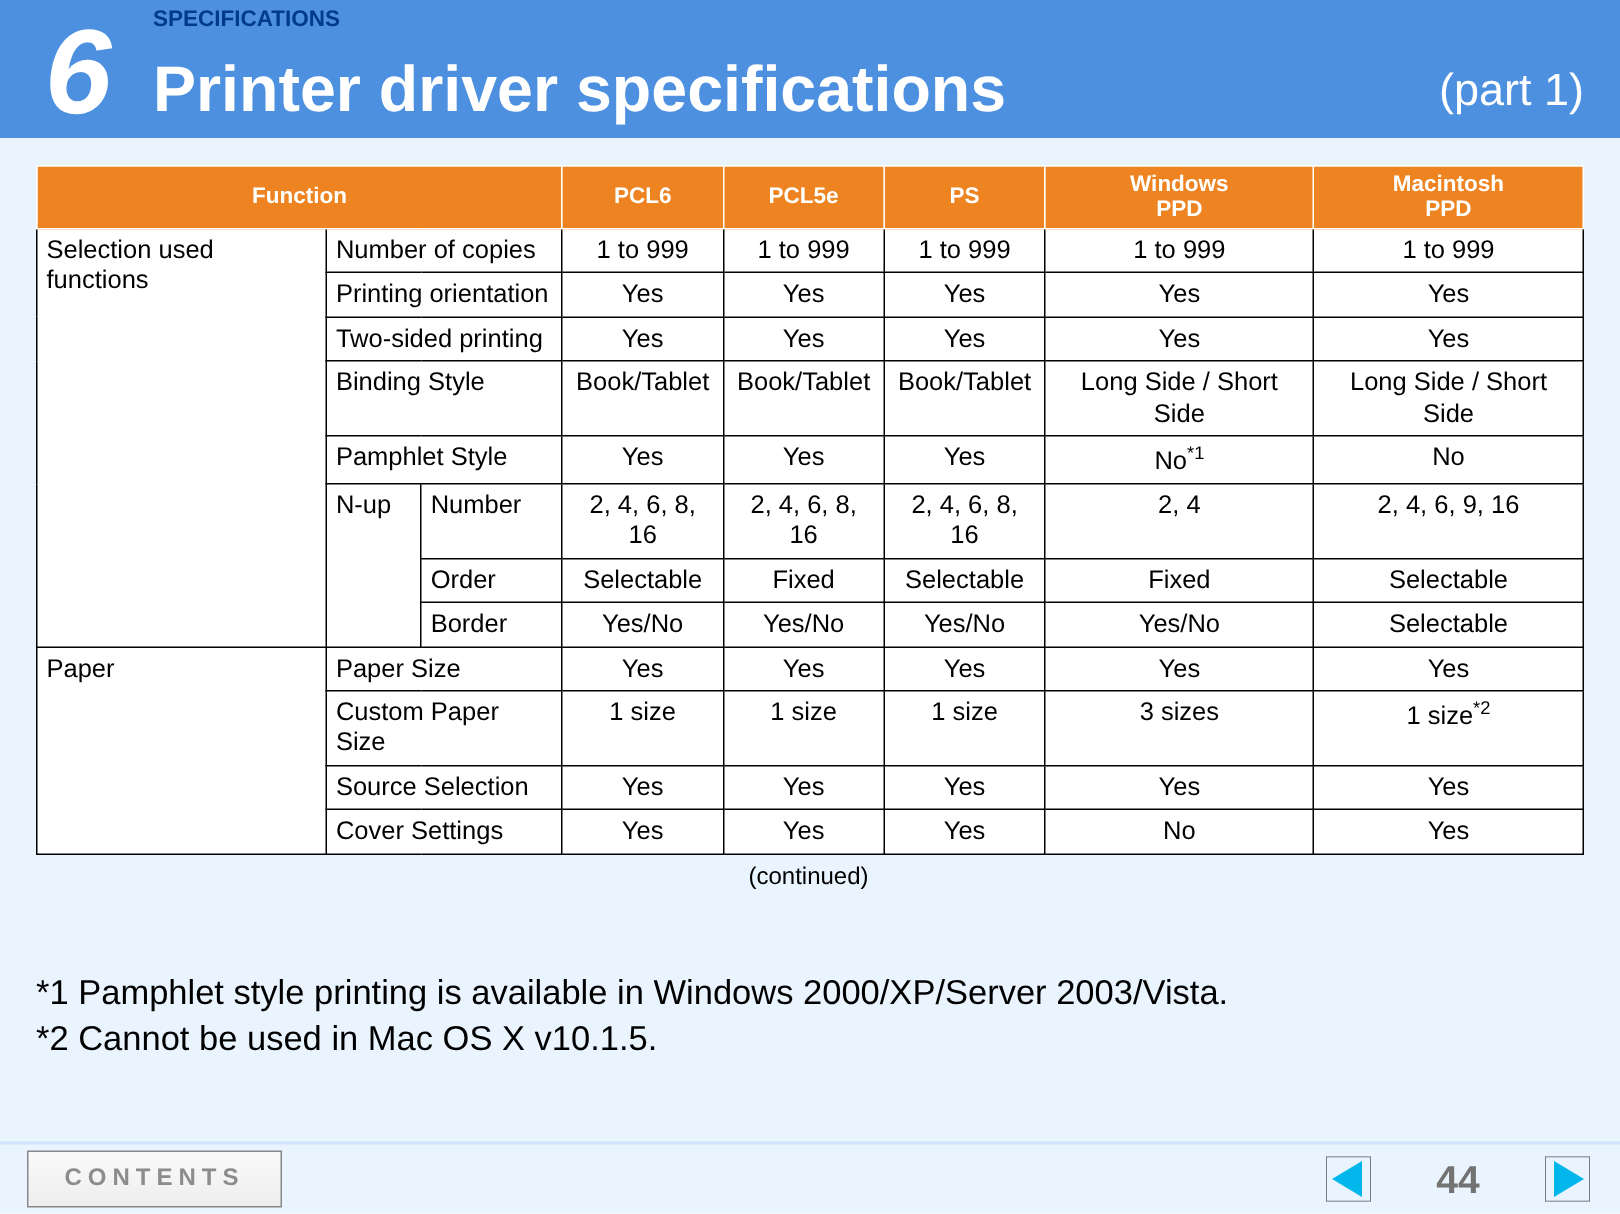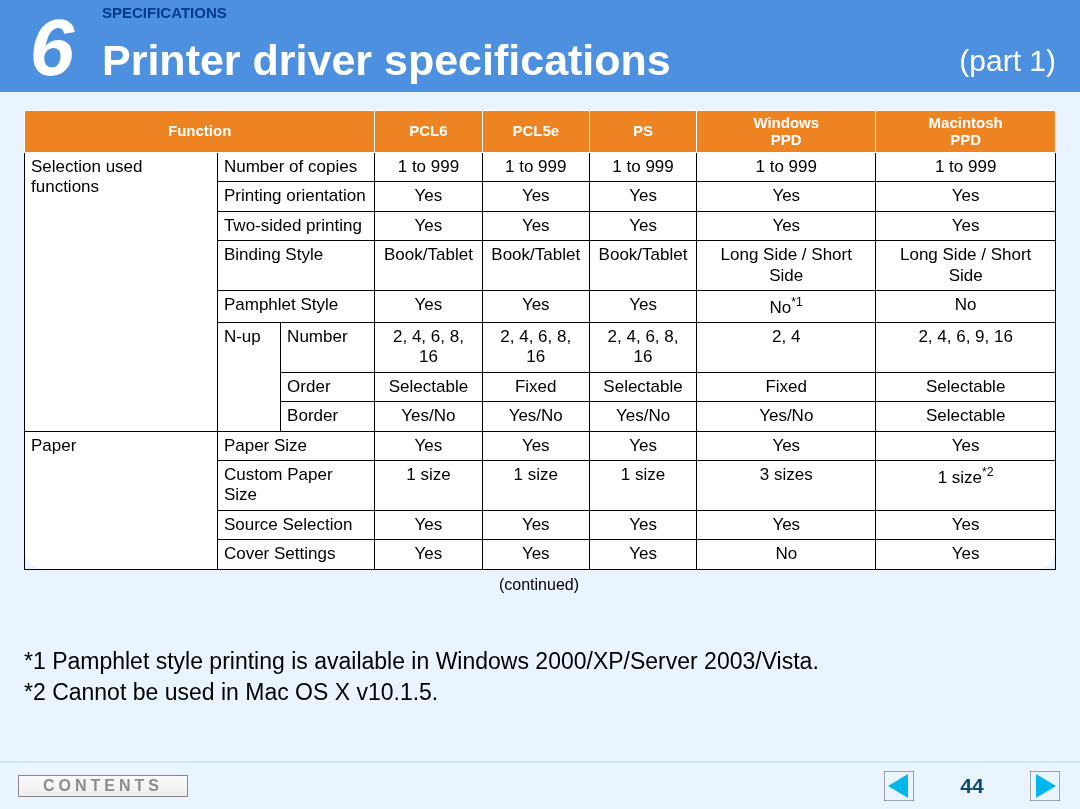--- a/index.html
+++ b/index.html
@@ -50,21 +50,20 @@
     flex: 1;
     padding: 18px 24px 10px 24px;
     background: #eaf4ff;
     overflow: hidden;
   }
   table.spec {
     width: 100%;
     border-collapse: collapse;
     background: #fff;
     font-size: 17px;
-    border-radius: 22px;
   }
   table.spec th {
     background: #ee8421;
     color: #fff;
     font-weight: 700;
     font-size: 15px;
     padding: 4px 6px;
     border: 1px solid #fff;
     text-align: center;
     line-height: 1.1;
@@ -95,35 +94,35 @@
     border: 1px solid #888;
     background: linear-gradient(#fafafa, #eee);
     color: #8c8c8c;
     font-weight: 700;
     letter-spacing: 4px;
     font-size: 16px;
     padding: 6px 18px;
     display: inline-flex;
     align-items: center;
     justify-content: center;
-    height: 22px;
+    height: 38px;
     min-width: 170px;
     cursor: pointer;
   }
   .footer .spacer { flex: 1; }
   .tri {
     width: 34px; height: 34px;
     display: inline-flex; align-items: center; justify-content: center;
     cursor: pointer;
   }
   .tri svg { display:block; }
   .pagenum {
-    font-size: 21px;
-    font-weight: 700;
-    color: #0c4a6e;
+    font-size: 26px;
+    font-weight: 700;
+    color: #737373;
     width: 64px;
     text-align: center;
   }
 </style>
 </head>
 <body>
 
 <div class="page">
 
   <div class="header">

